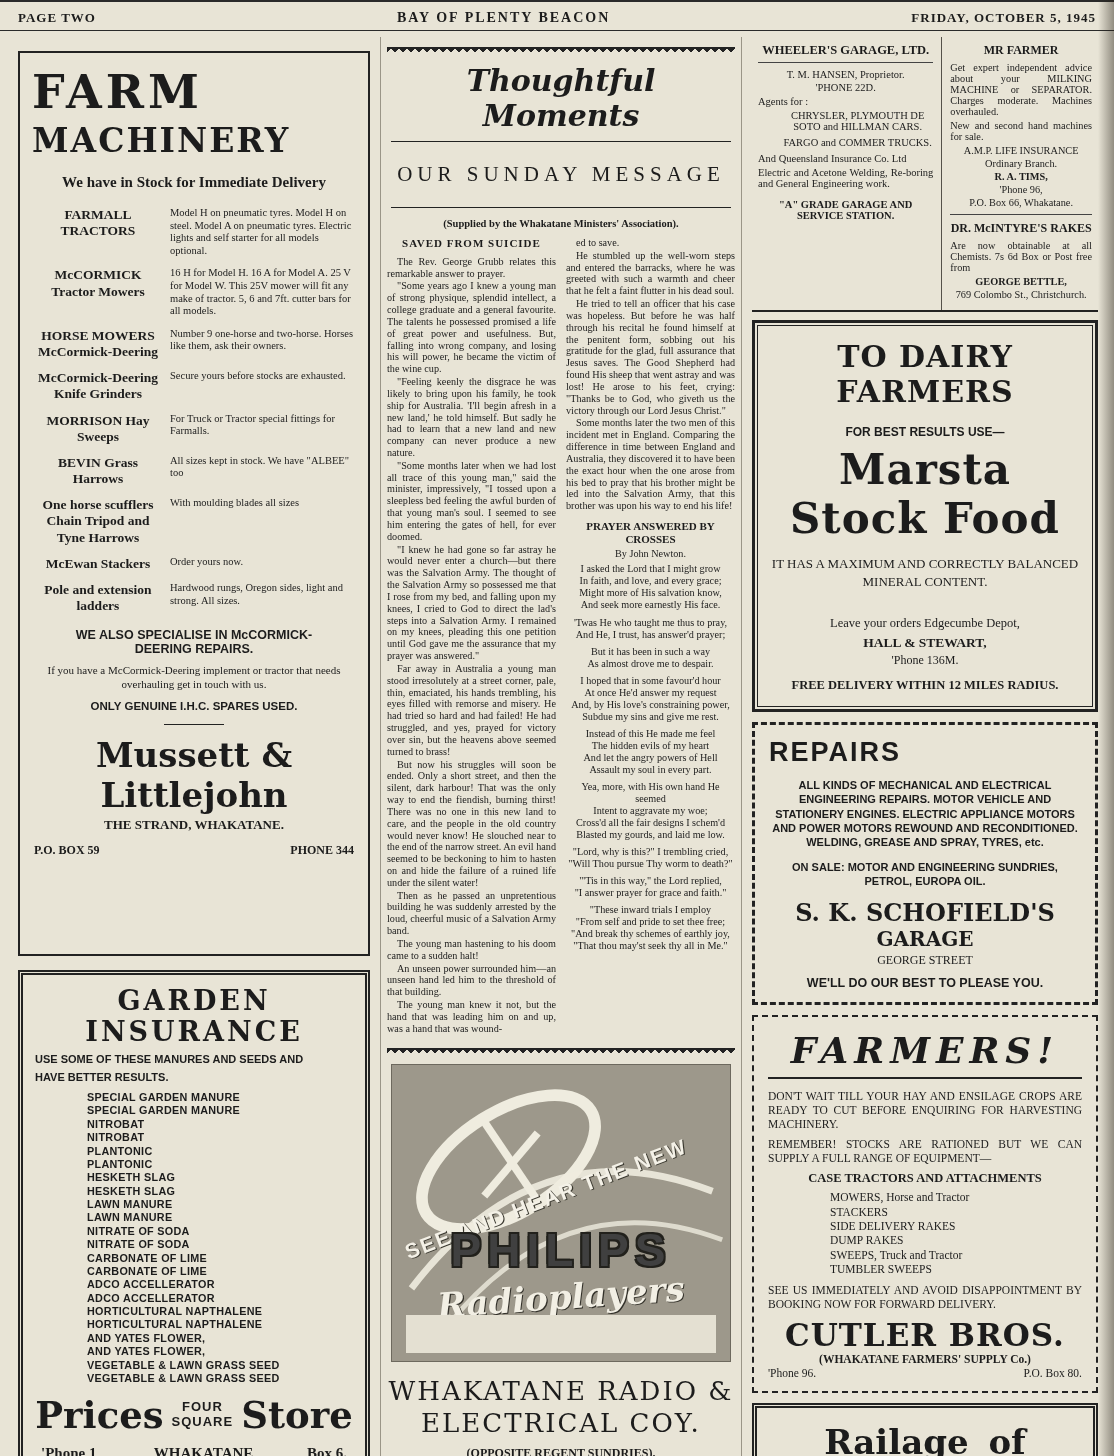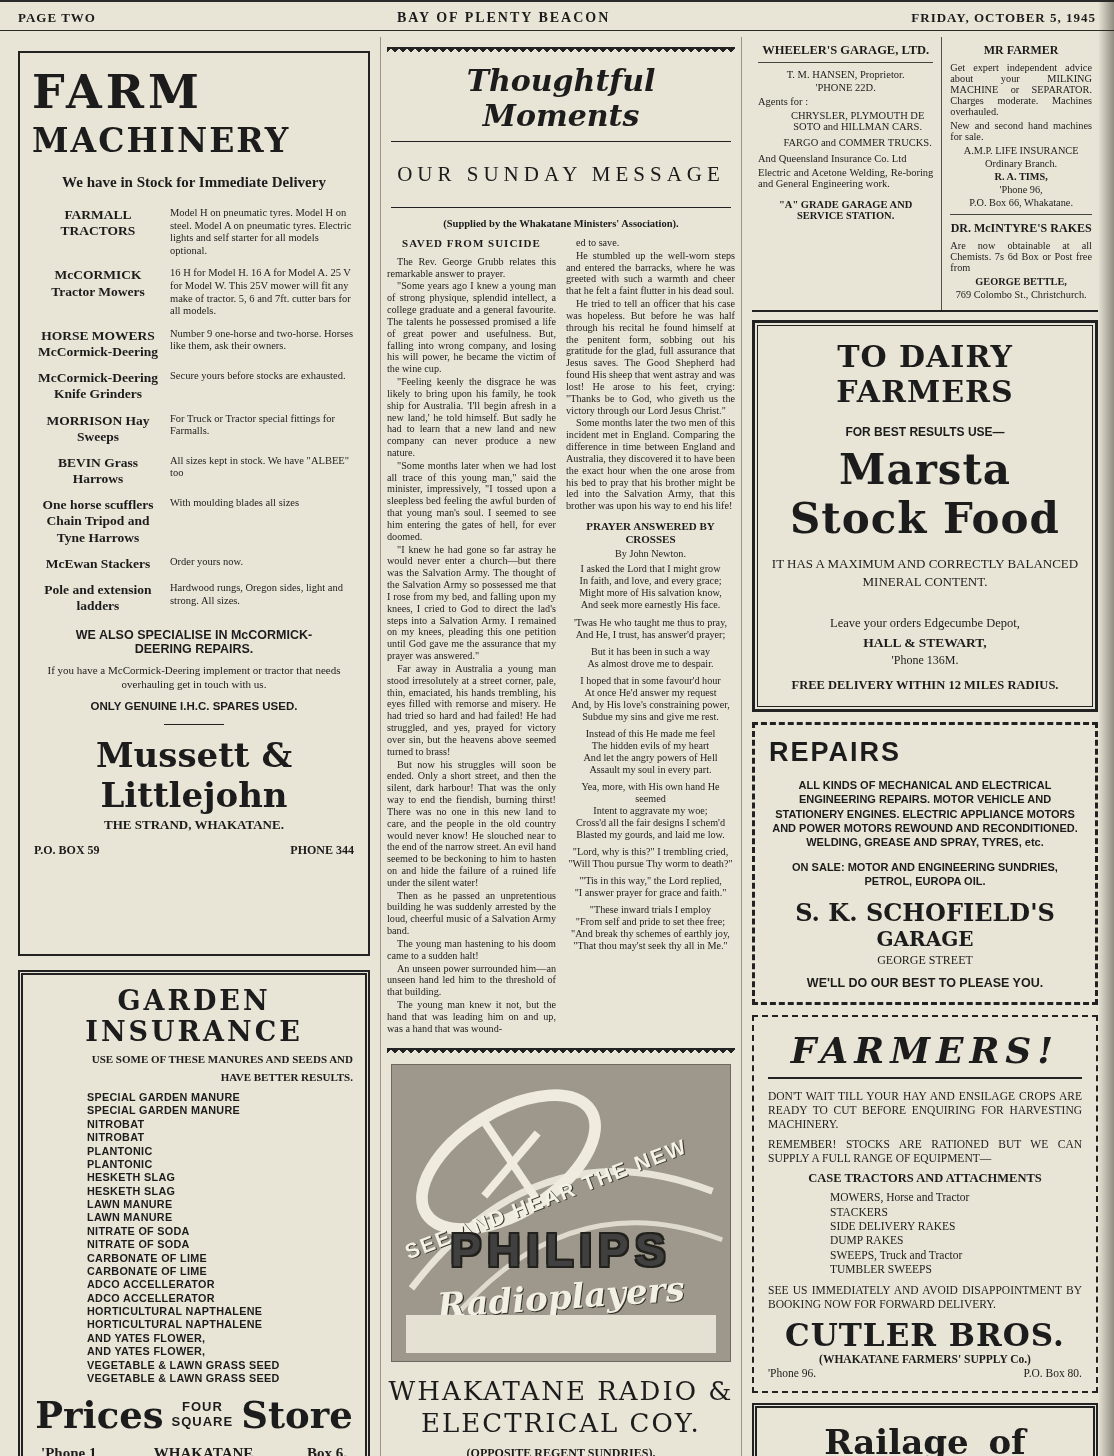--- a/index.html
+++ b/index.html
@@ -38,21 +38,21 @@
   .fm-para { font-size:11px; text-align:center; margin:4px 10px; line-height:1.25; }
   .fm-gen { font-weight:bold; font-size:11.5px; text-align:center; margin-top:8px; font-family:"Liberation Sans", sans-serif; }
   .fm-div { width:60px; border-top:1.5px solid #222; margin:12px auto 10px auto; }
   .fm-firm { font-family:"DejaVu Serif", serif; font-weight:bold; font-size:34px; text-align:center; }
   .fm-addr { font-weight:bold; font-size:13px; text-align:center; margin-top:2px; }
   .fm-foot { display:flex; justify-content:space-between; font-weight:bold; font-size:12px; margin-top:10px; padding:0 2px; }
 
   
   .garden-box { border:5px double #222; margin-top:14px; padding:10px 12px 8px 12px; min-height:458px; }
   .gi-title { font-family:"DejaVu Serif", serif; font-weight:bold; font-size:27px; letter-spacing:3px; text-align:center; word-spacing:14px; }
-  .gi-intro { font-weight:bold; font-size:11px; text-align:right; margin-top:6px; font-family:Liberation Serif, serif; }
+  .gi-intro { font-weight:bold; font-size:11px; text-align:left; margin-top:6px; font-family:Liberation Sans, sans-serif; }
   .gi-list { margin:8px 0 6px 52px; }
   .gi-item { font-family:"Liberation Sans", sans-serif; font-weight:bold; font-size:10.8px; line-height:1.24; letter-spacing:.3px; }
   .gi-store { display:flex; justify-content:center; align-items:center; gap:8px; margin-top:8px; }
   .gi-big { font-family:"DejaVu Serif", serif; font-weight:bold; font-size:37px; }
   .gi-mid { font-family:"Liberation Sans", sans-serif; font-weight:bold; font-size:13px; line-height:1.15; letter-spacing:1px; text-align:center; }
   .gi-foot { display:flex; justify-content:space-between; font-weight:bold; font-size:15px; margin-top:8px; padding:0 6px; }
 
   
   .tm { padding-top:10px; }
   .tm-mast { font-family:"DejaVu Serif", serif; font-weight:bold; font-style:italic; font-size:30px; text-align:center; margin-top:8px; }

